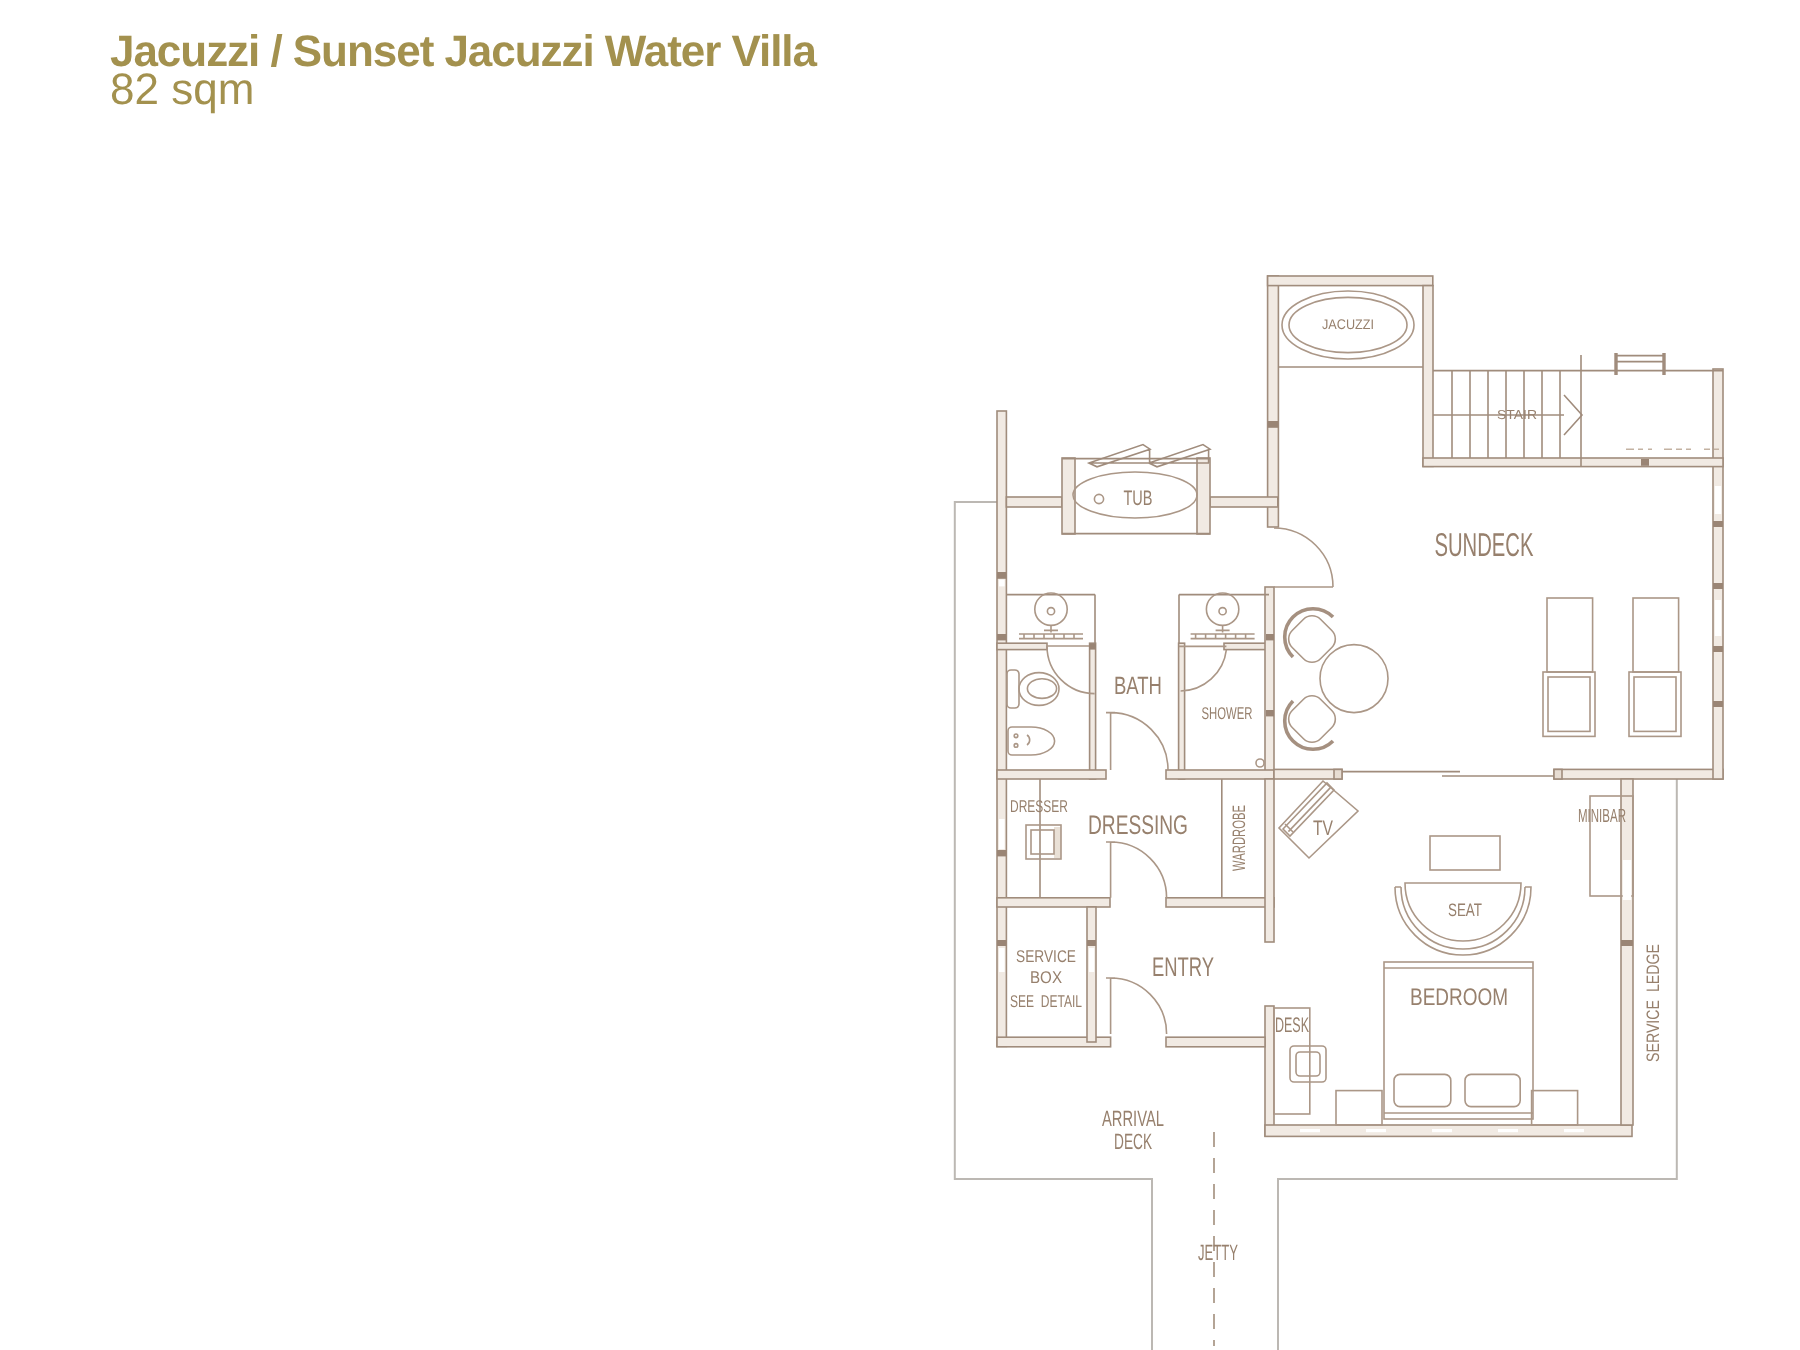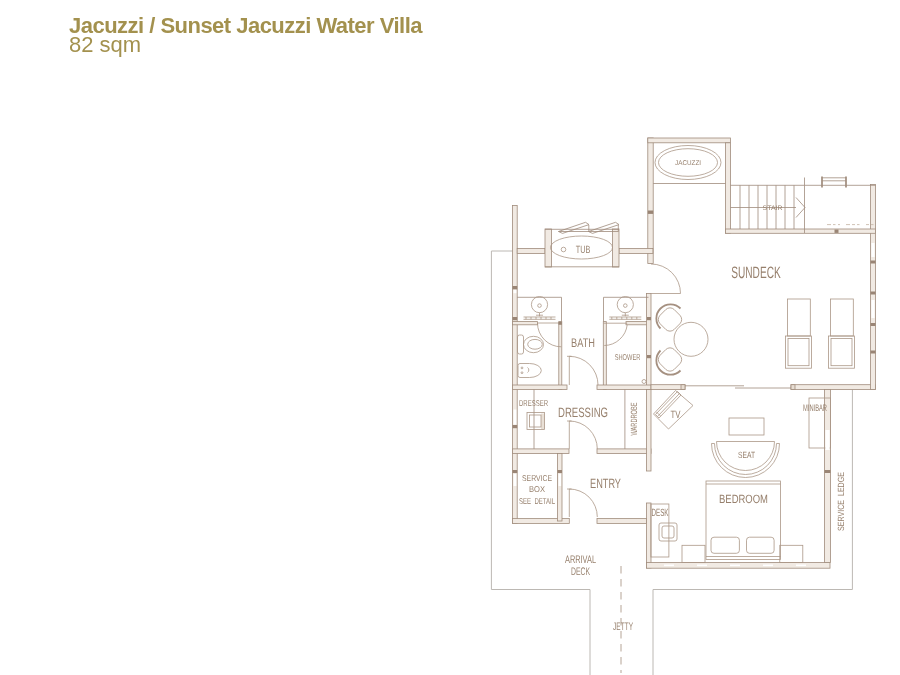--- a/index.html
+++ b/index.html
@@ -1,16 +1,16 @@
 <!DOCTYPE html>
 <html><head>
 <meta charset="utf-8">
 <style>
 html,body{margin:0;padding:0;background:#ffffff;width:900px;height:675px;overflow:hidden;}
-#page{position:relative;width:868px;height:675px;font-family:"Liberation Sans",sans-serif;margin-left:14px;}
+#page{position:relative;width:868px;height:675px;font-family:"Liberation Sans",sans-serif;}
 #t1{position:absolute;left:55px;top:13px;font-size:22px;font-weight:bold;color:#a3914e;letter-spacing:-0.52px;}
 #t2{position:absolute;left:55px;top:32px;font-size:22px;font-weight:normal;color:#a3914e;}
 svg{position:absolute;left:0;top:0;}
 svg text{font-family:"Liberation Sans",sans-serif;fill:#97806d;text-rendering:geometricPrecision;}
 </style>
 </head>
 <body>
 <div id="page">
 <div id="t1">Jacuzzi / Sunset Jacuzzi Water Villa</div>
 <div id="t2">82 sqm</div>

